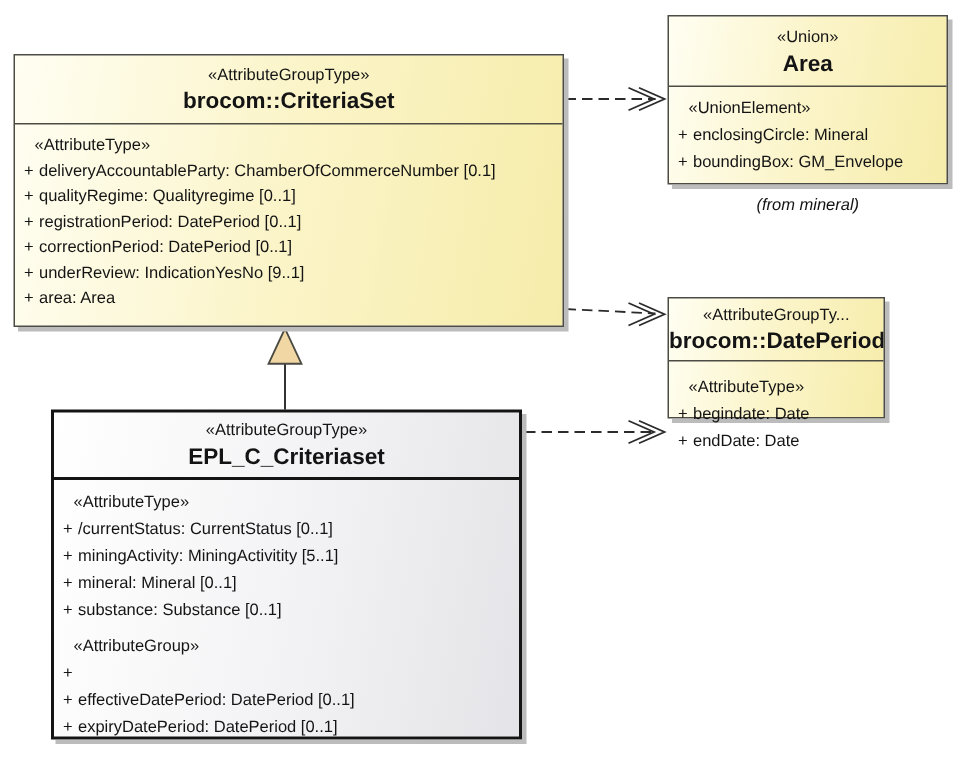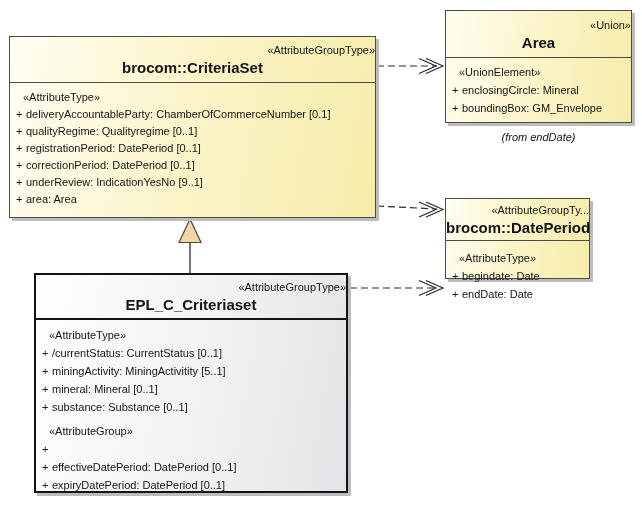--- a/index.html
+++ b/index.html
@@ -21,21 +21,21 @@
   }
   .yellow {
     background:linear-gradient(100deg, #fffef2 0%, var(--class_fill,#fbf4c8) 50%, var(--class_fill_edge,#f6ecaa) 100%);
   }
   .gray {
     background:linear-gradient(100deg, #ffffff 0%, #f2f2f4 55%, var(--epl_fill,#e4e4e8) 100%);
     border:2px solid #141414;
   }
   .hdr { text-align:center; border-bottom:1px solid #4c4c44; overflow:hidden; white-space:nowrap; }
   .gray .hdr { border-bottom:2px solid #141414; }
-  .stereo { font-size:11px; line-height:17px;text-align:right; }
+  .stereo { font-size:11px; line-height:17px; }
   .cname  { font-size:15px; font-weight:bold; line-height:18px; }
   .body { overflow:hidden; }
   .row { display:flex; font-size:11px; white-space:nowrap; }
   .vis { width:16px; padding-left:6px; flex:none; }
   .grp { padding-left:13px; }
   .cs .hdr  { height:46px; padding-top:5px; }
   .cs .body { padding-top:6px; }
   .cs .row  { line-height:17px; }
   .ar .hdr  { height:47px; padding-top:6px; }
   .ar .body { padding-top:5px; }
@@ -131,21 +131,21 @@
       <div class="row">
           <span class="vis">+</span>
           <span class="txt">enclosingCircle: Mineral</span>
         </div>
       <div class="row">
           <span class="vis">+</span>
           <span class="txt">boundingBox: GM_Envelope</span>
         </div>
     </div>
   </div>
-  <div class="caption">(from endDate)</div>
+  <div class="caption">(from mineral)</div>
 
   <div class="uml-class yellow dp" style="left:445px; top:198px; width:145px; height:81px;">
     <div class="hdr">
       <div class="stereo">«AttributeGroupTy...</div>
       <div class="cname">brocom::DatePeriod</div>
     </div>
     <div class="body">
       <div class="row grp">
           <span class="txt">«AttributeType»</span>
         </div>

